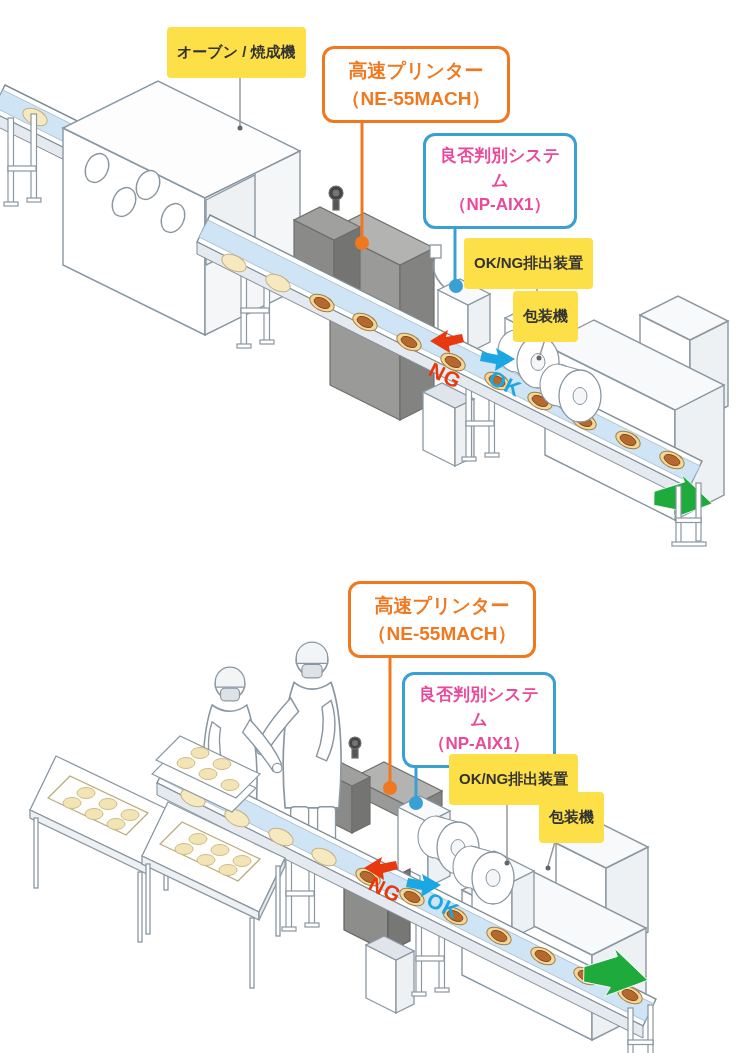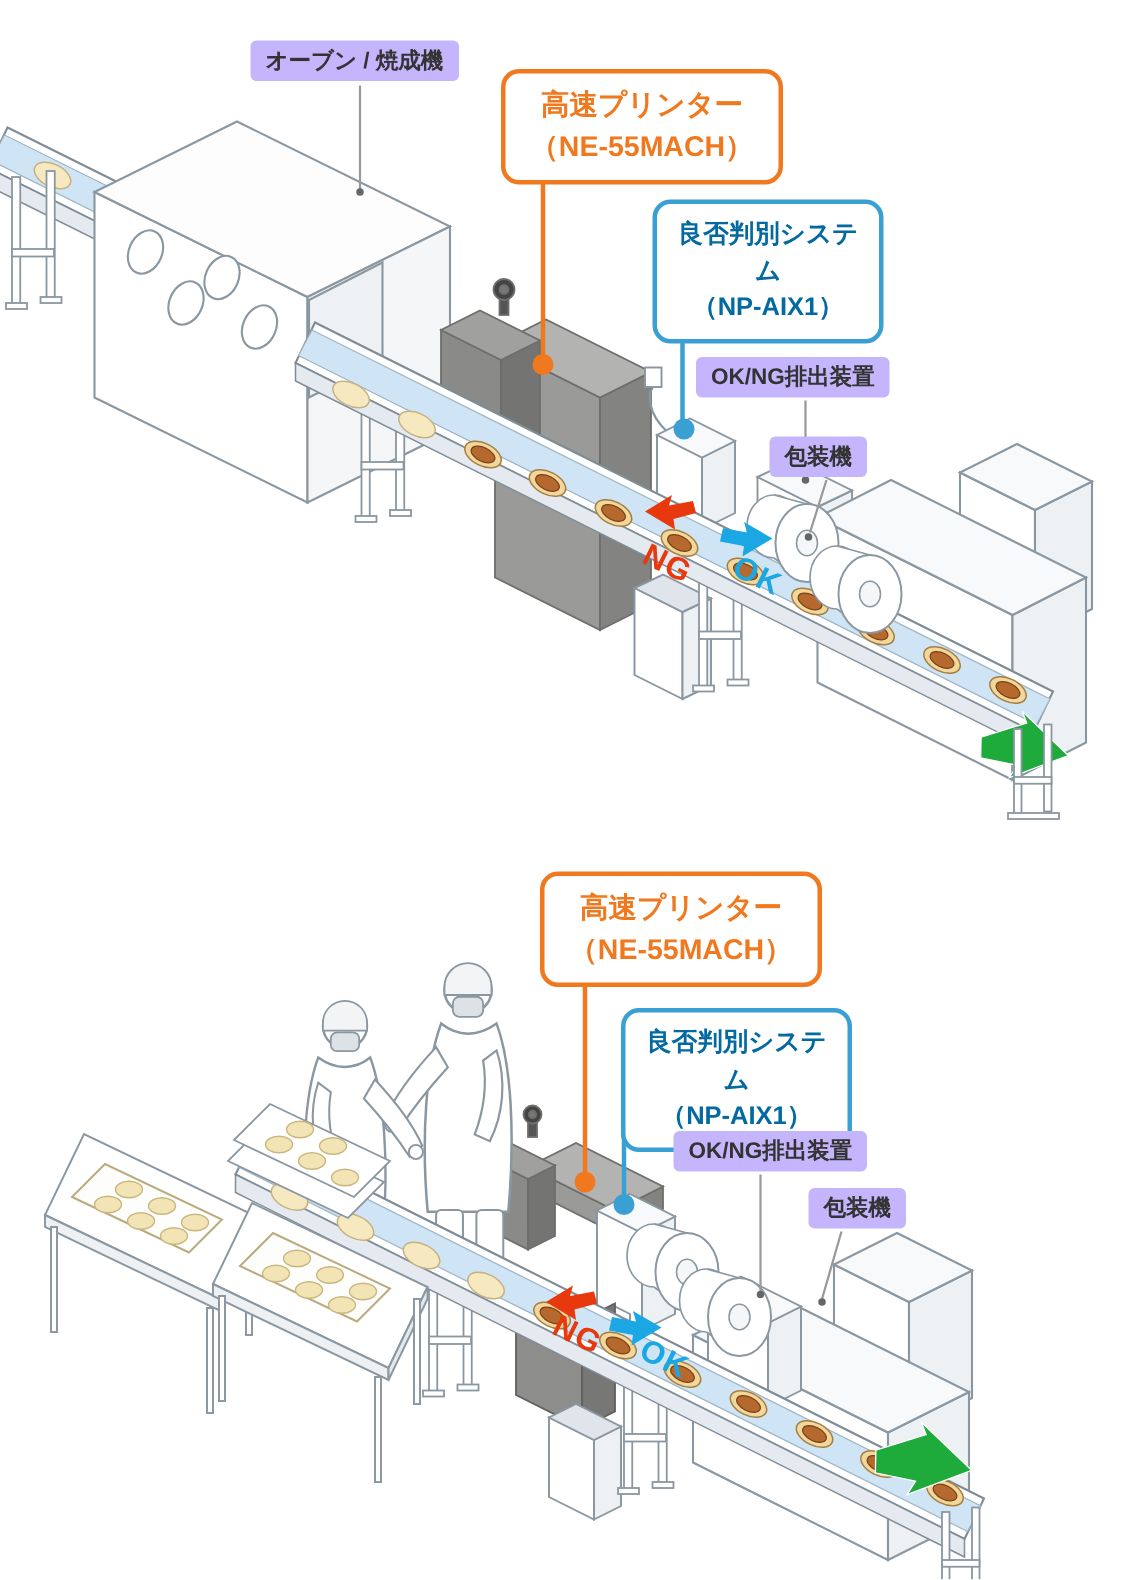--- a/index.html
+++ b/index.html
@@ -1,24 +1,24 @@
 <!DOCTYPE html>
 <html><head>
 <meta charset="utf-8">
 <style>
   html,body{margin:0;padding:0;background:#fff;}
   .canvas{position:relative;width:751px;height:1053px;background:#fff;overflow:hidden;
           font-family:"Liberation Sans",sans-serif;}
   .canvas svg{position:absolute;left:0;}
-  .lbl-green{position:absolute;background:#c4b5fd;color:#333;font-weight:bold;font-size:15px;
-             padding:4px 10px;border-radius:4px;white-space:nowrap;z-index:5;}
+  .lbl-green{position:absolute;background:#fde047;color:#333;font-weight:bold;font-size:15px;
+             padding:16px 10px;border-radius:4px;white-space:nowrap;z-index:5;}
   .lbl-box{position:absolute;background:#fff;border:3px solid;border-radius:12px;text-align:center;
-           font-weight:bold;padding:8px 10px;line-height:1.45;z-index:5;box-sizing:content-box;margin-left:12px;}
+           font-weight:bold;padding:8px 10px;line-height:1.45;z-index:5;box-sizing:content-box;}
   .lbl-box.orange{border-color:#f0791f;color:#f0791f;font-size:19px;}
-  .lbl-box.blue{border-color:#3aa0d4;color:#0369a1;font-size:17px;}
+  .lbl-box.blue{border-color:#3aa0d4;color:#ec4899;font-size:17px;}
   .caption{position:absolute;color:#000;font-size:27px;font-weight:500;letter-spacing:1px;z-index:5;}
   text.ngok{font-weight:bold;font-size:21px;letter-spacing:1px;font-family:"Liberation Sans",sans-serif;}
 </style>
 </head>
 <body>
 
 <div class="canvas">
 
 <svg width="0" height="0" style="position:absolute">
   <defs>

